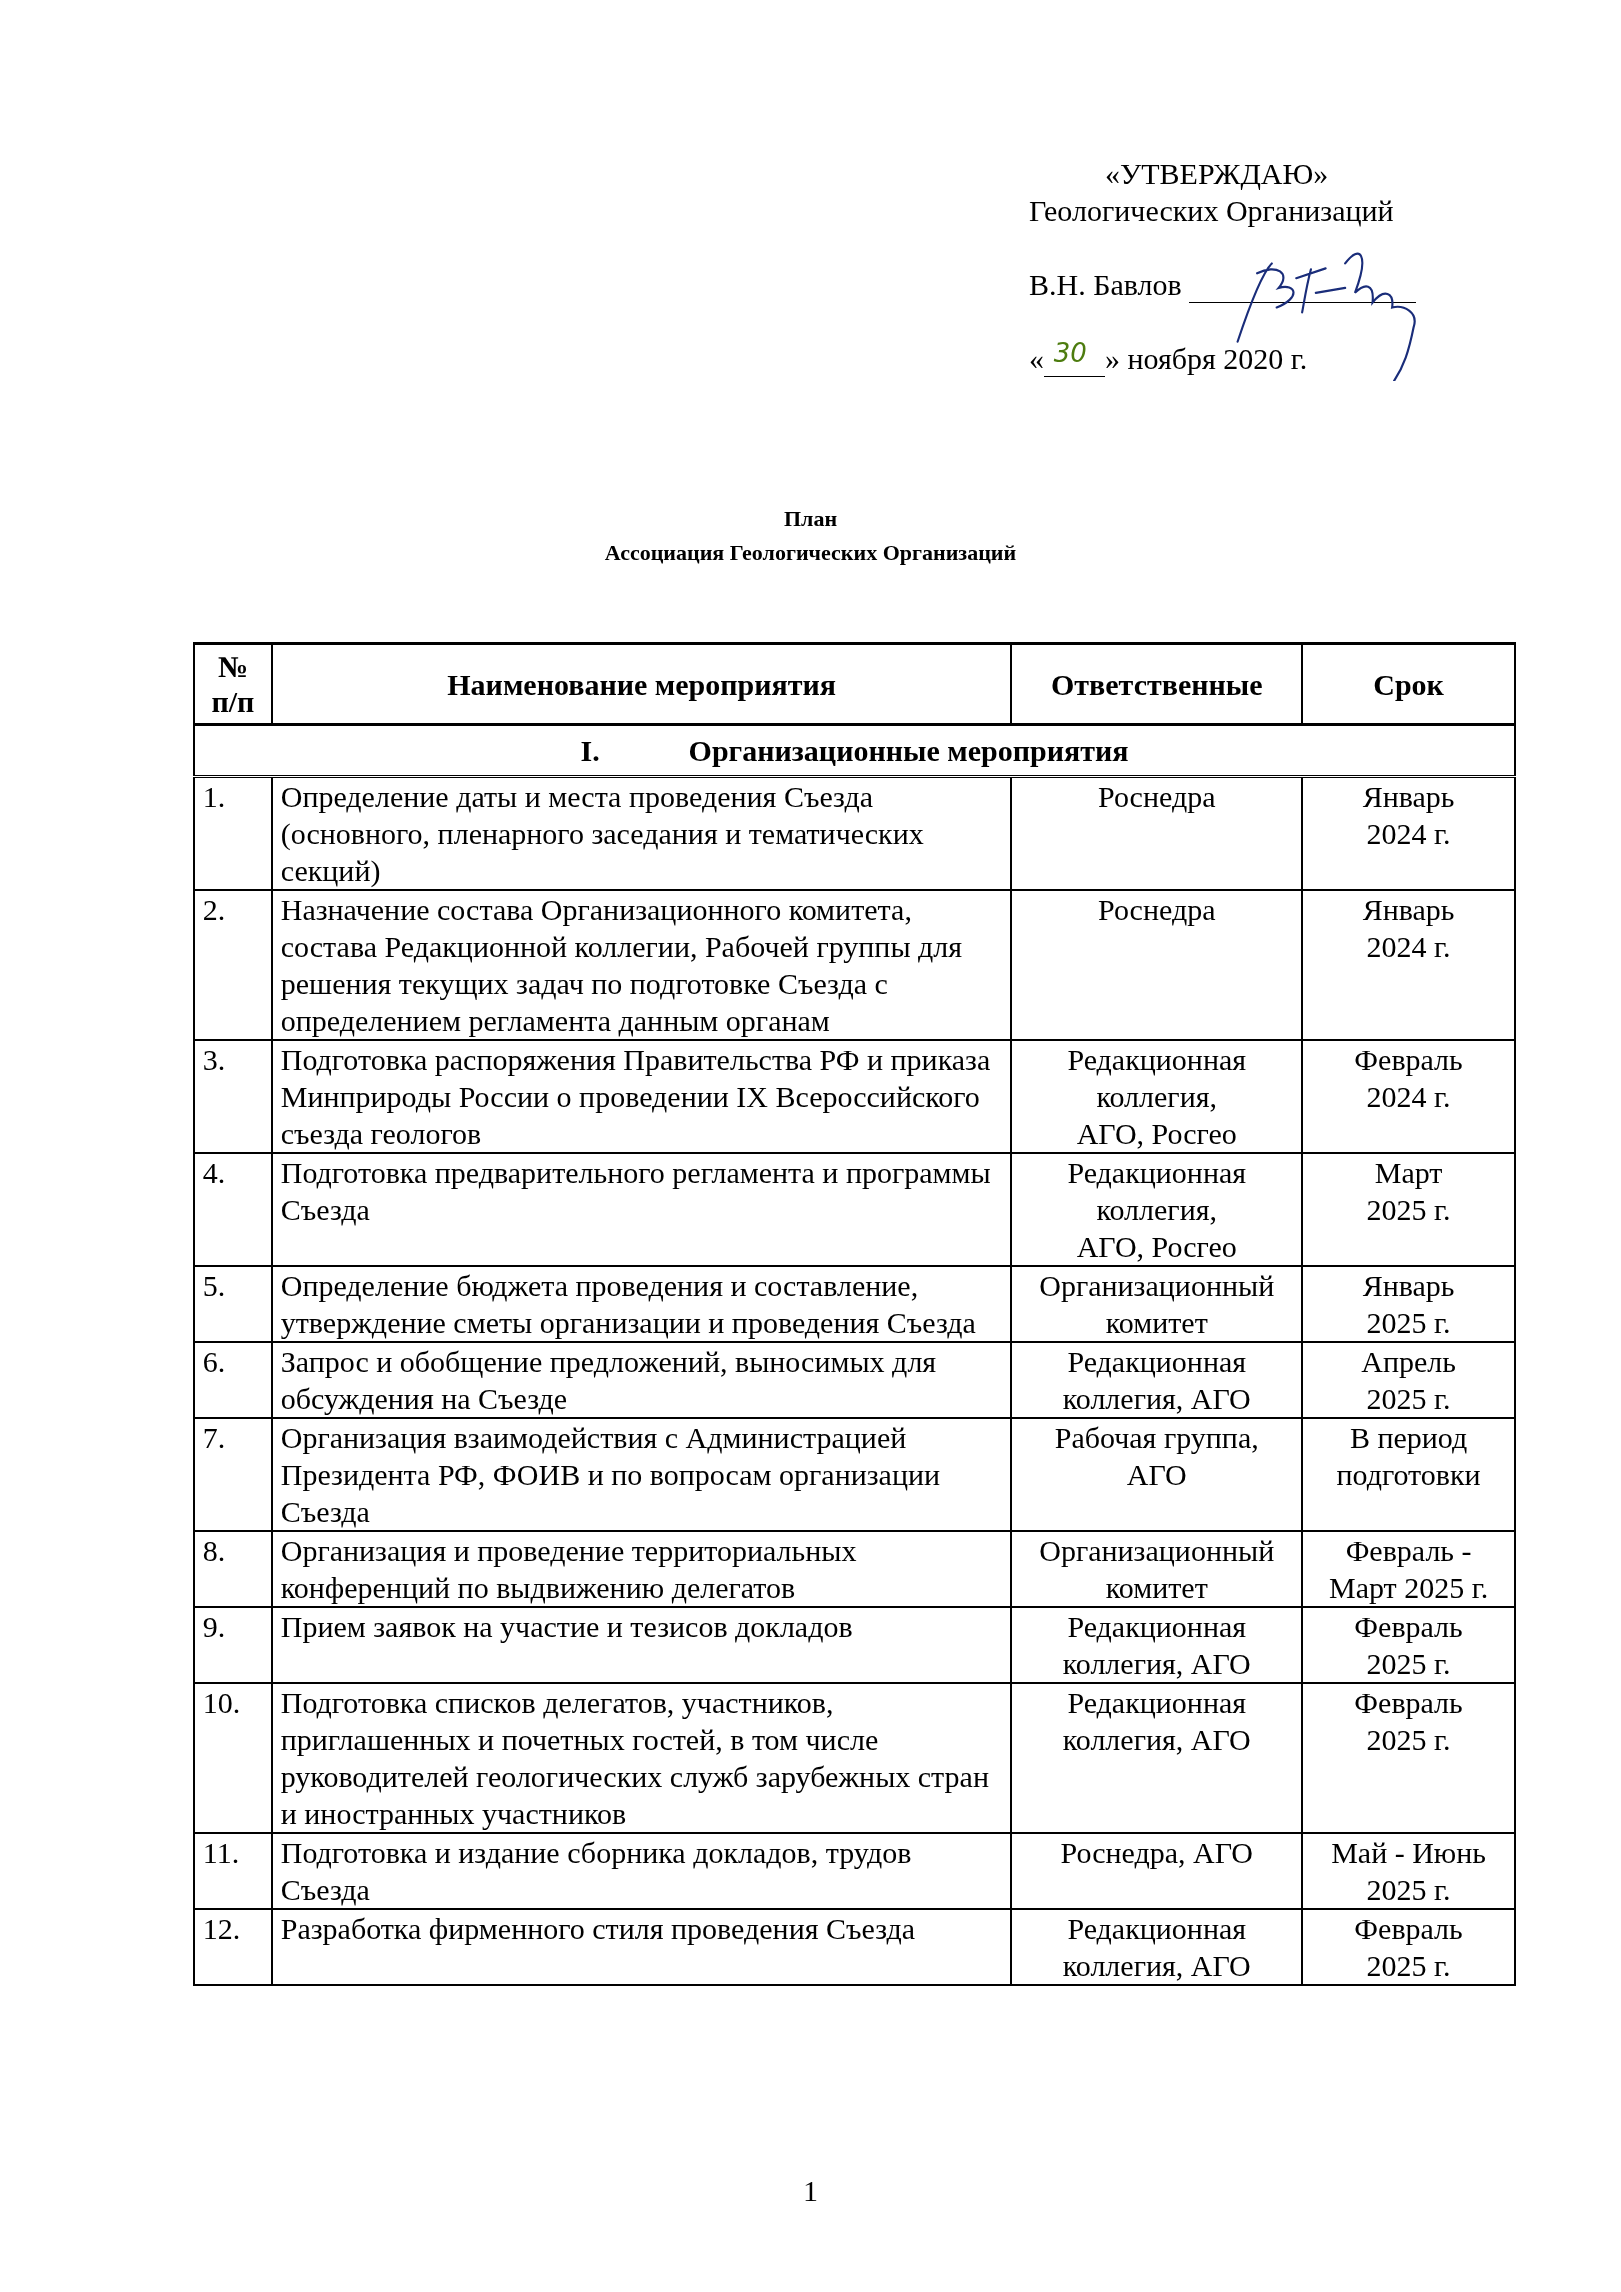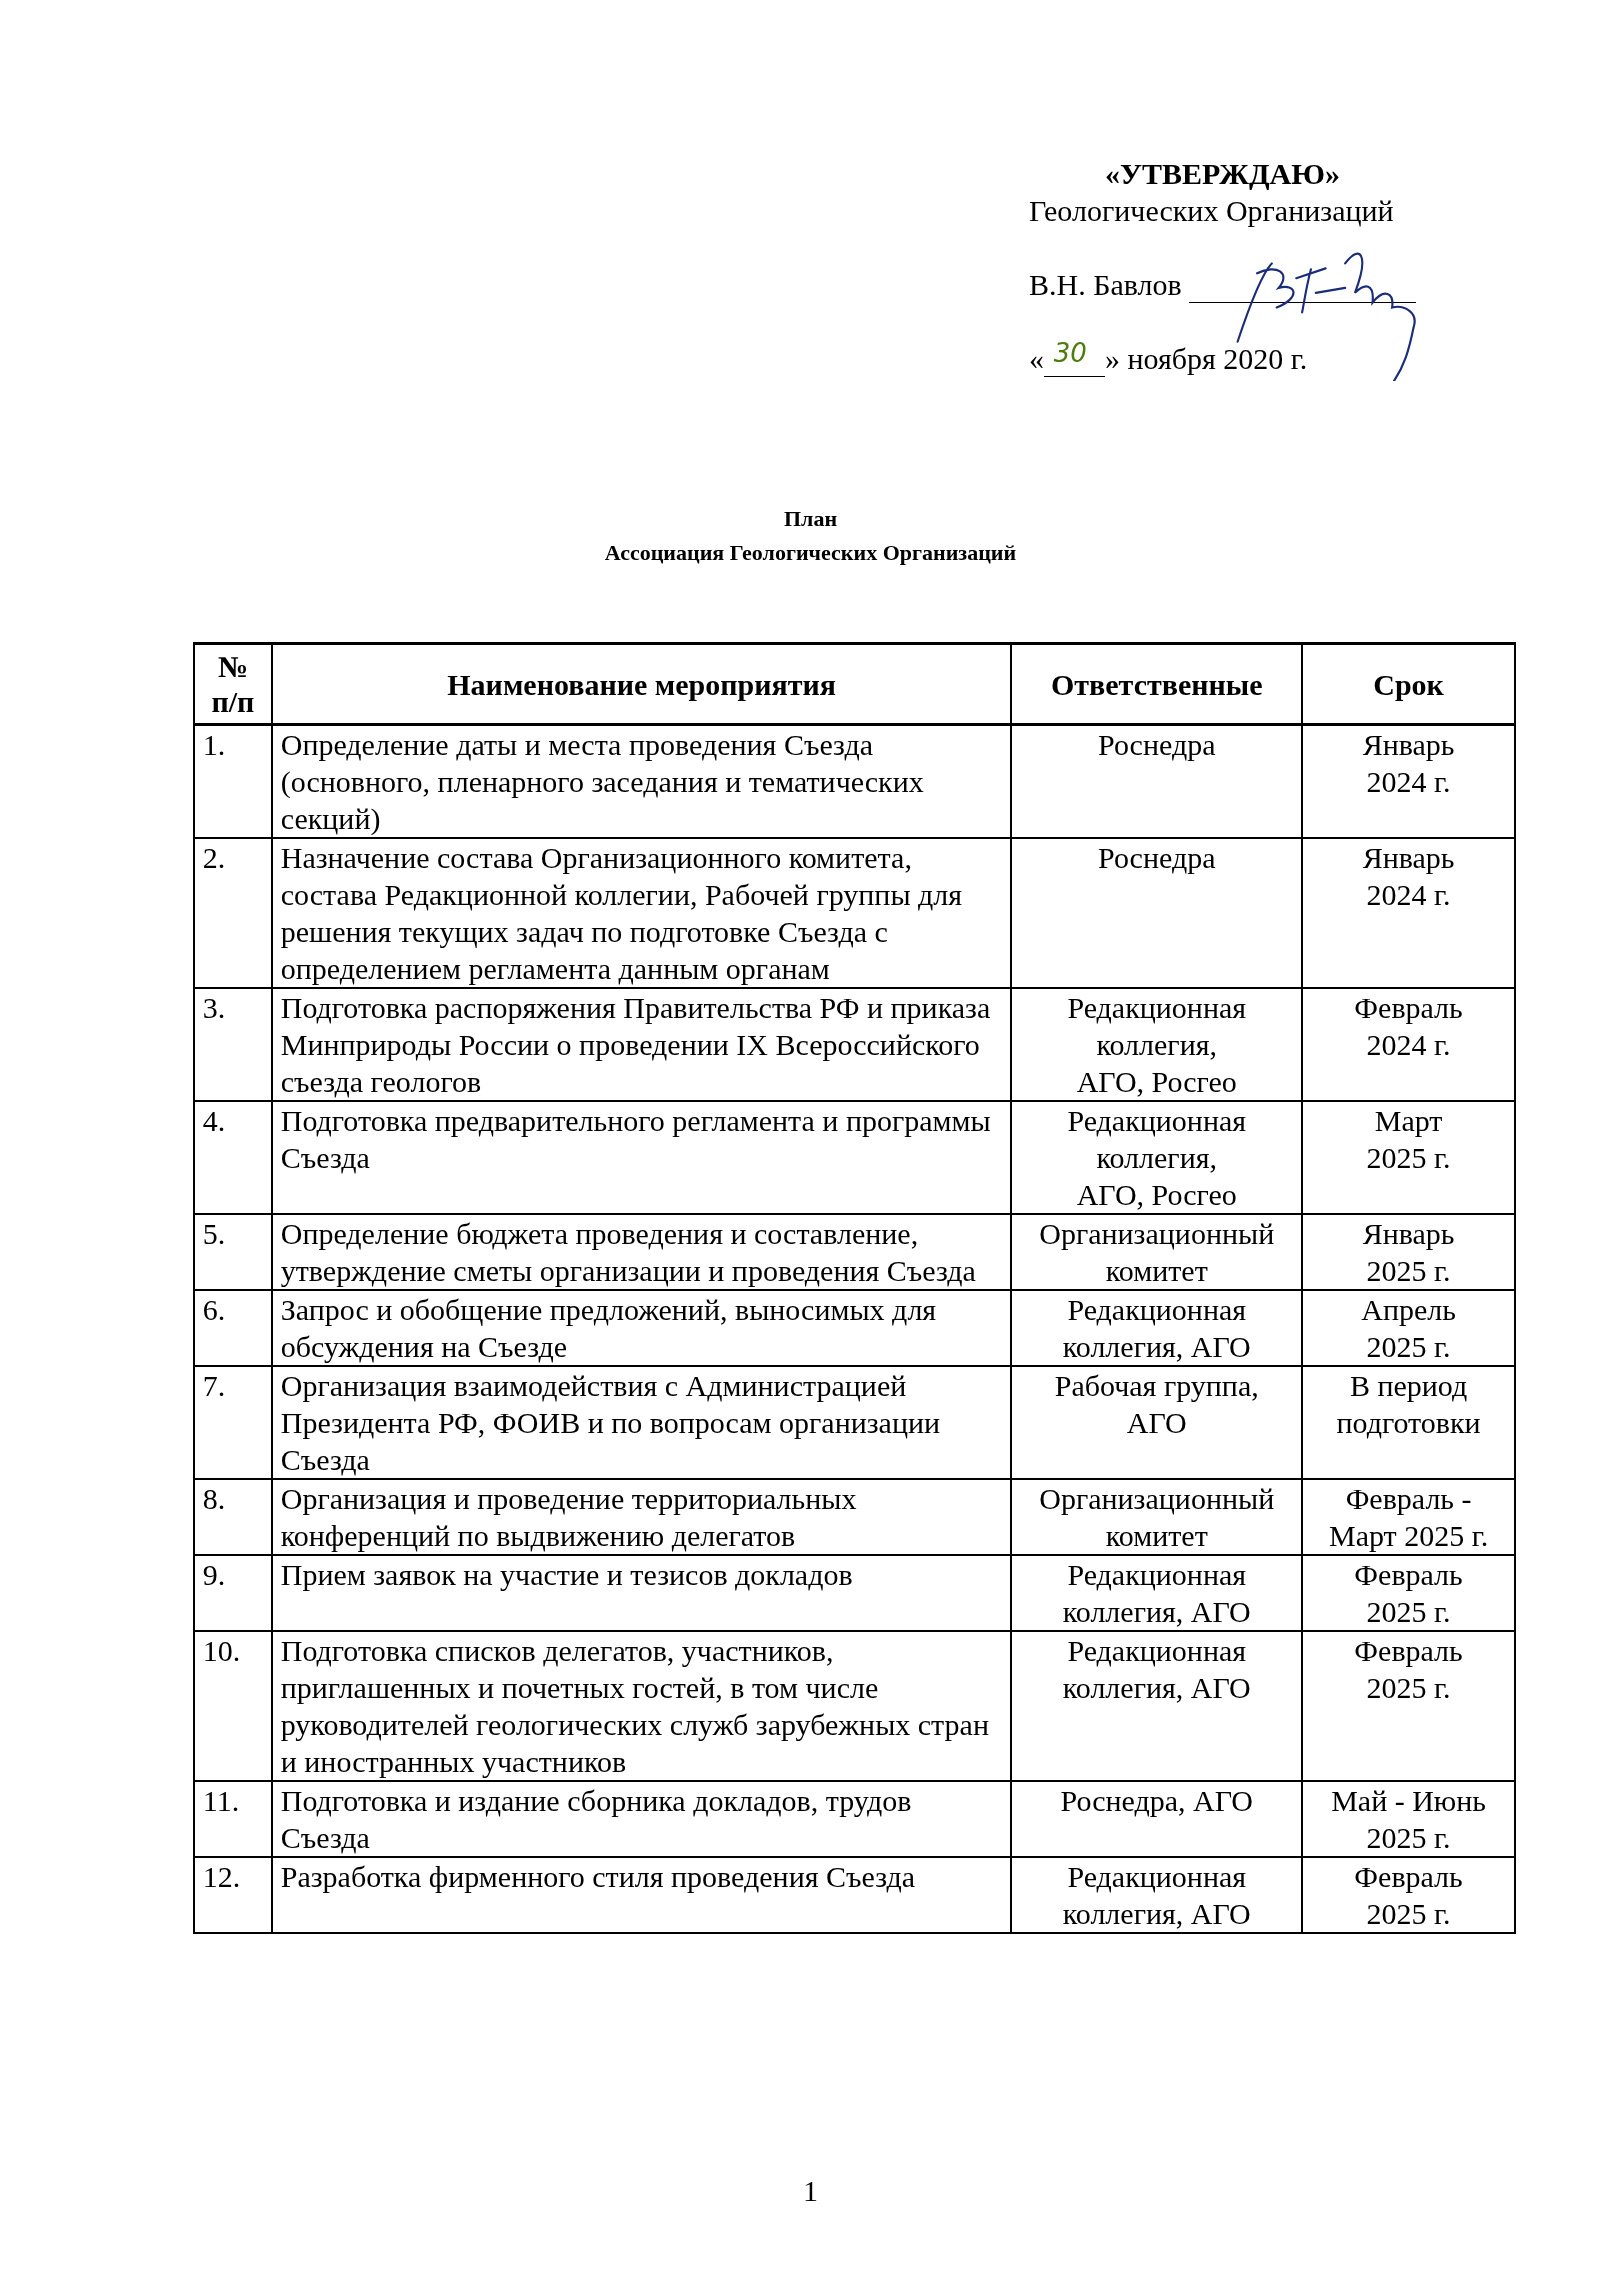--- a/index.html
+++ b/index.html
@@ -4,21 +4,21 @@
 <style>
   html, body { margin: 0; padding: 0; background: #ffffff; }
   body {
     width: 1621px; height: 2293px; position: relative; overflow: hidden;
     font-family: "Liberation Serif", "DejaVu Serif", serif; color: #000;
   }
   .approve {
     position: absolute; left: 1029px; top: 155px; width: 451px;
     font-size: 30px; line-height: 37px;
   }
-  .approve .stamp { padding-left: 76px; font-weight: bold; }
+  .approve .stamp { padding-left: 76px; }
   .approve .sig-line { margin-top: 37px; display: flex; align-items: flex-end; position: relative; }
   .approve .underline { display: inline-block; width: 227px; border-bottom: 1.5px solid #000; margin-left: 7.8px; height: 29px; position: relative; }
   .approve .signature { position: absolute; left: 29px; top: -39px; width: 225px; height: 147px; }
   .approve .date-line { margin-top: 37px; }
   .approve .day-blank { display: inline-block; width: 61px; border-bottom: 1.5px solid #000; position: relative; height: 29px; vertical-align: bottom; }
   .approve .day-hand { position: absolute; left: 9.8px; top: -11.8px; color: #4d7c0f; font-family: "DejaVu Sans", sans-serif; font-style: italic; font-size: 26px; }
 
   .title-block {
     position: absolute; left: 0; width: 1621px; top: 502px; text-align: center;
     font-weight: bold; font-size: 22px; line-height: 34px;
@@ -75,20 +75,25 @@
       <col class="c3">
       <col class="c4">
     </colgroup>
   <tbody>
       <tr class="head">
     <th class="pre">№
 п/п</th>
     <th>Наименование мероприятия</th>
     <th>Ответственные</th>
     <th>Срок</th>
+  </tr>
+  <tr class="section">
+    <td colspan="4">
+      <span class="sec-num">I.</span><span>Организационные мероприятия</span>
+    </td>
   </tr>
   </tbody>
     <tbody id="rows">
       <tr class="row">
         <td class="num">1.</td>
         <td class="name">Определение даты и места проведения Съезда (основного, пленарного заседания и тематических секций)</td>
         <td class="resp pre">Роснедра</td>
         <td class="term pre">Январь
 2024 г.</td>
       </tr>

